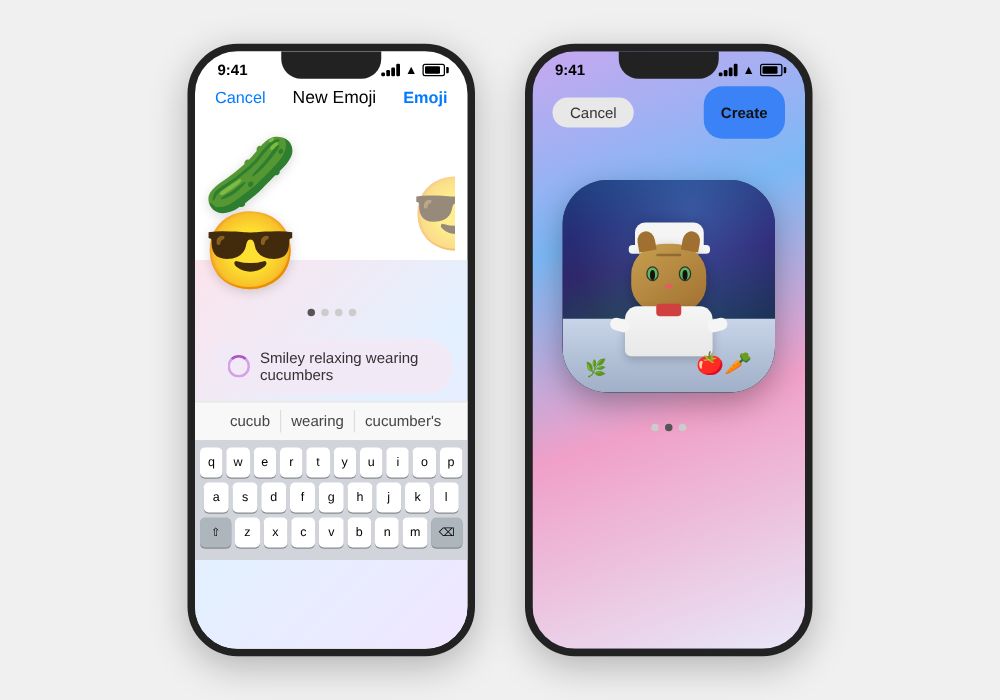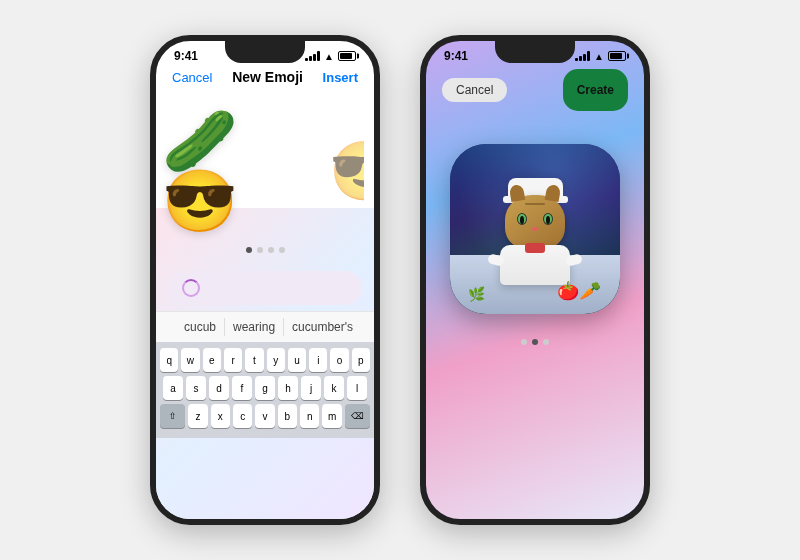--- a/index.html
+++ b/index.html
@@ -119,21 +119,21 @@
       position: relative;
       z-index: 2;
     }
     .nav-cancel {
       color: #007AFF;
       font-size: 13px;
       cursor: pointer;
     }
     .nav-title {
       font-size: 14px;
-      font-weight: 700;
+      font-weight: 400;
       color: #000;
     }
     .nav-insert {
       color: #007AFF;
       font-size: 13px;
       font-weight: 600;
       cursor: pointer;
     }
 
     .emoji-area {
@@ -272,21 +272,21 @@
     .cancel-btn {
       background: #e8e8e8;
       color: #333;
       font-size: 12px;
       font-weight: 500;
       padding: 5px 14px;
       border-radius: 15px;
       cursor: pointer;
     }
     .create-btn {
-      background: #15803d;
+      background: #3b82f6;
       color: #111;
       font-size: 12px;
       font-weight: 700;
       padding: 14px 14px;
       border-radius: 15px;
       cursor: pointer;
     }
 
     .phone2-bg-gradient {
       position: absolute;
@@ -366,37 +366,38 @@
       <span class="wifi-icon">▲</span>
       <div class="battery">
         <div class="battery-fill"></div>
       </div>
     </div>
   </div>
 
   <div class="phone1-nav">
     <span class="nav-cancel">Cancel</span>
     <span class="nav-title">New Emoji</span>
-    <span class="nav-insert">Insert</span>
+    <span class="nav-insert">Emoji</span>
   </div>
 
   <div class="emoji-area">
     <div class="emoji-item selected">🥒😎</div>
     <div class="emoji-partial">😎</div>
   </div>
 
   <div class="page-dots">
     <div class="dot active"></div>
     <div class="dot"></div>
     <div class="dot"></div>
     <div class="dot"></div>
   </div>
 
   <div class="search-area">
     <div class="search-spinner"></div>
+    <span class="search-text">Smiley relaxing wearing cucumbers</span>
   </div>
 
   <div class="autocomplete">
     <span class="autocomplete-word">cucub</span>
     <span class="autocomplete-word mid">wearing</span>
     <span class="autocomplete-word">cucumber's</span>
   </div>
 
   <div class="keyboard">
     <div class="key-row">

